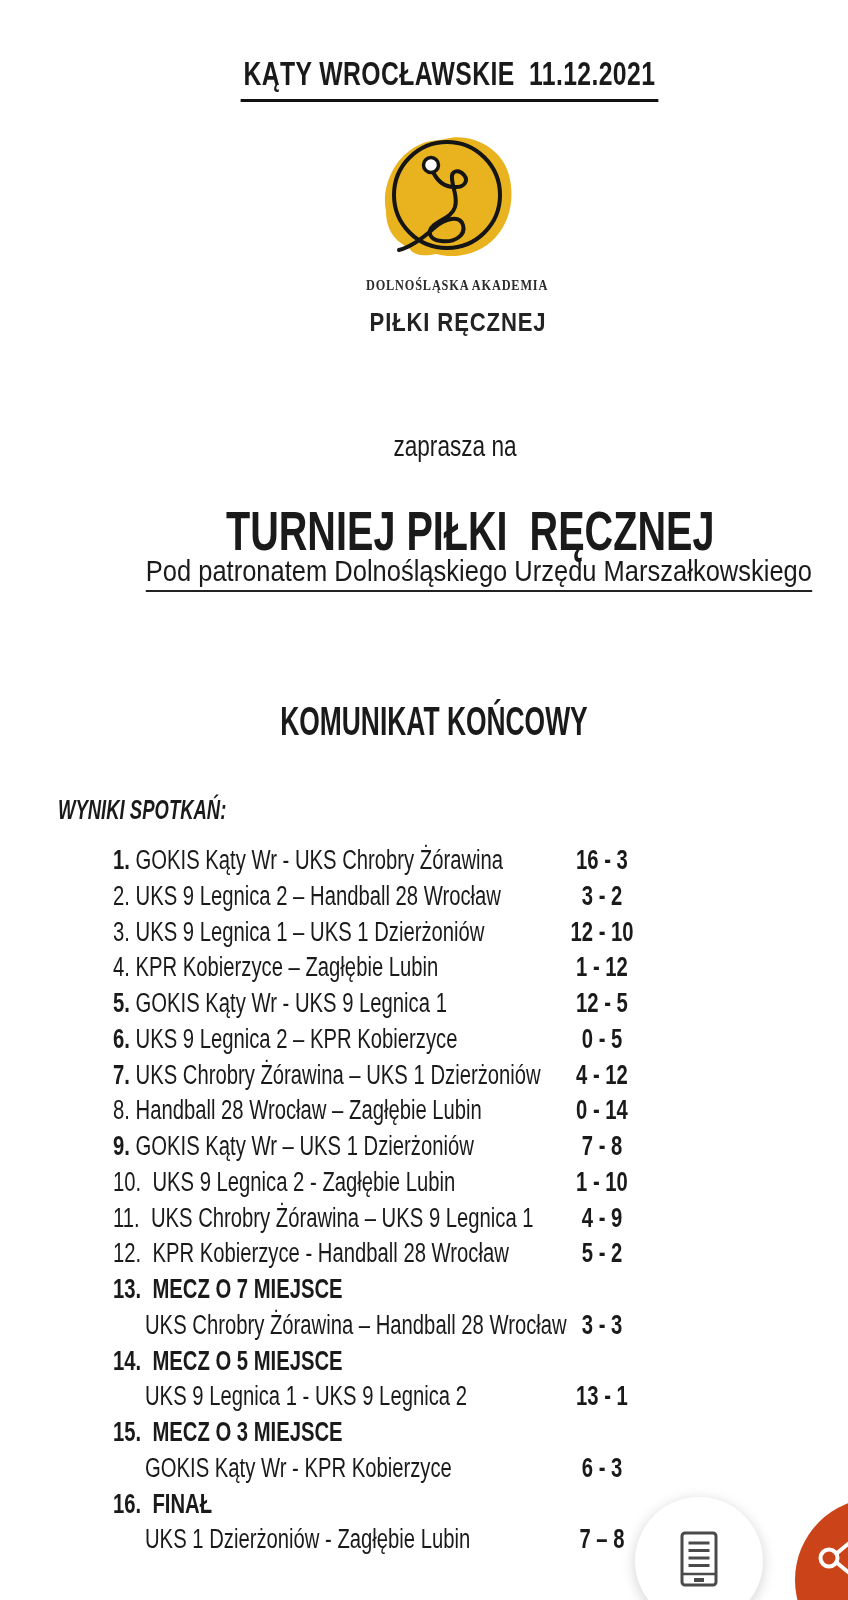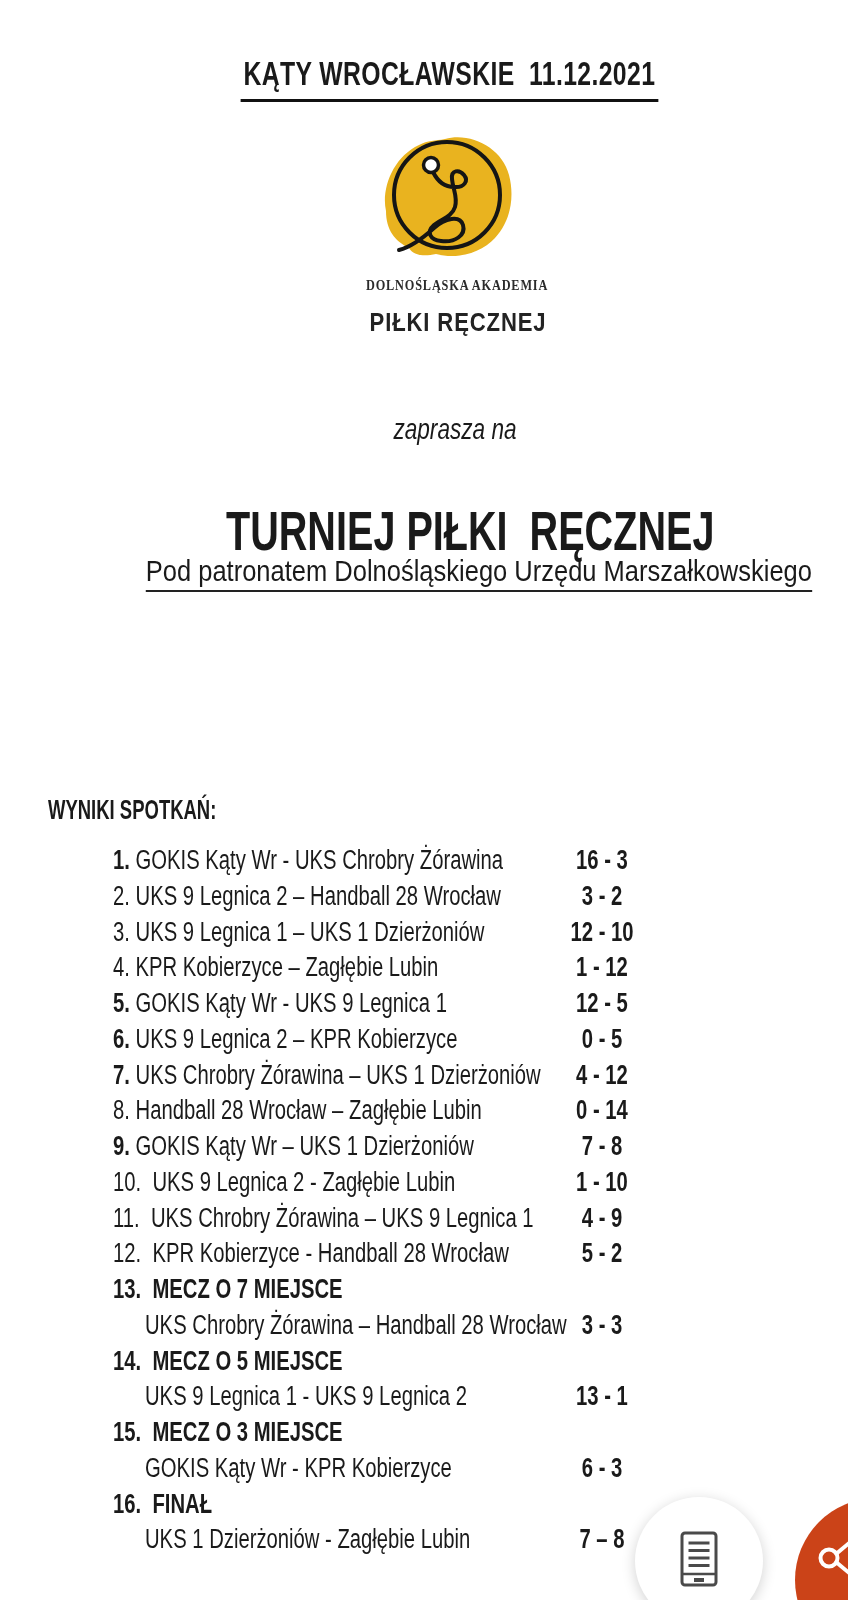--- a/index.html
+++ b/index.html
@@ -22,21 +22,21 @@
   
   .cline{position:absolute;left:0;width:848px;text-align:center;white-space:pre;}
   .cline>span{display:inline-block;position:relative;white-space:pre;}
 
   .doc-title{top:14px;line-height:40px;}
   .doc-title>span{
     left:17px;font-size:33px;font-weight:700;letter-spacing:.5px;
     transform:scaleX(.75);transform-origin:50% 100%;
     border-bottom:3px solid #111;padding:0 4px 5px 4px;
   }
-  .lead-in{top:375px;line-height:36px;font-style:italic;}
+  .lead-in{top:392px;line-height:36px;}
   .lead-in>span{left:22px;font-size:29px;transform:scaleX(.78);transform-origin:50% 50%;}
 
   .tournament{top:438px;line-height:62px;margin-left:9px;}
   .tournament>span{left:28px;font-size:55px;font-weight:700;transform:scaleX(.72);transform-origin:50% 50%;}
 
   .patronage{top:520px;line-height:34px;text-align:right;}
   .patronage>span{
     left:23px;font-size:30px;transform:scaleX(.85);transform-origin:50% 100%;
     border-bottom:2px solid #222;padding-bottom:2px;
   }
@@ -46,21 +46,21 @@
   
   .logo-art{position:absolute;left:383px;top:137px;width:132px;height:122px;}
   .logo-cap1{top:258px;line-height:18px;font-family:"Liberation Serif","DejaVu Serif",serif;}
   .logo-cap1>span{left:25px;font-size:15px;font-weight:700;letter-spacing:1px;color:#2b2b2b;
     transform:scaleX(.82);transform-origin:50% 50%;}
   .logo-cap2{top:274px;line-height:32px;font-family:Liberation Sans, sans-serif;}
   .logo-cap2>span{left:25px;font-size:26px;font-weight:700;letter-spacing:1px;color:#232323;
     transform:scaleX(.85);transform-origin:50% 50%;}
 
   
-  .results-heading{position:absolute;left:30px;top:765px;line-height:30px;white-space:pre;}
+  .results-heading{position:absolute;left:40px;top:765px;line-height:30px;white-space:pre;font-style:italic;}
   .results-heading>span{display:inline-block;font-size:28px;font-weight:700;
     transform:scaleX(.66);transform-origin:0 50%;}
 
   .results-list{position:absolute;left:0;top:843px;width:848px;}
   .row{position:relative;height:35.75px;line-height:35.75px;white-space:pre;font-size:27px;padding-left:32px;}
   .row .rowtext{position:absolute;left:113px;top:0;transform:scaleX(.75);transform-origin:0 50%;}
   .row.indent .rowtext{left:145px;}
   .row .num{font-weight:400;}
   .row.bold-num .num,.row.header .num{font-weight:700;}
   .row.header .name{font-weight:700;}
@@ -106,20 +106,23 @@
   <div class="cline lead-in">
     <span>zaprasza na</span>
   </div>
   <div class="cline tournament">
     <span>TURNIEJ PIŁKI  RĘCZNEJ</span>
   </div>
   <div class="cline patronage">
     <span>Pod patronatem Dolnośląskiego Urzędu Marszałkowskiego</span>
   </div>
 
+  <div class="cline communique">
+    <span>KOMUNIKAT KOŃCOWY</span>
+  </div>
   <div class="results-heading">
     <span>WYNIKI SPOTKAŃ:</span>
   </div>
 
   <div class="results-list">
 
   <div class="row bold-num">
         <span class="rowtext"><span class="num">1. </span><span class="name">GOKIS Kąty Wr - UKS Chrobry Żórawina</span></span>
         <span class="score">16 - 3</span>
       </div>

